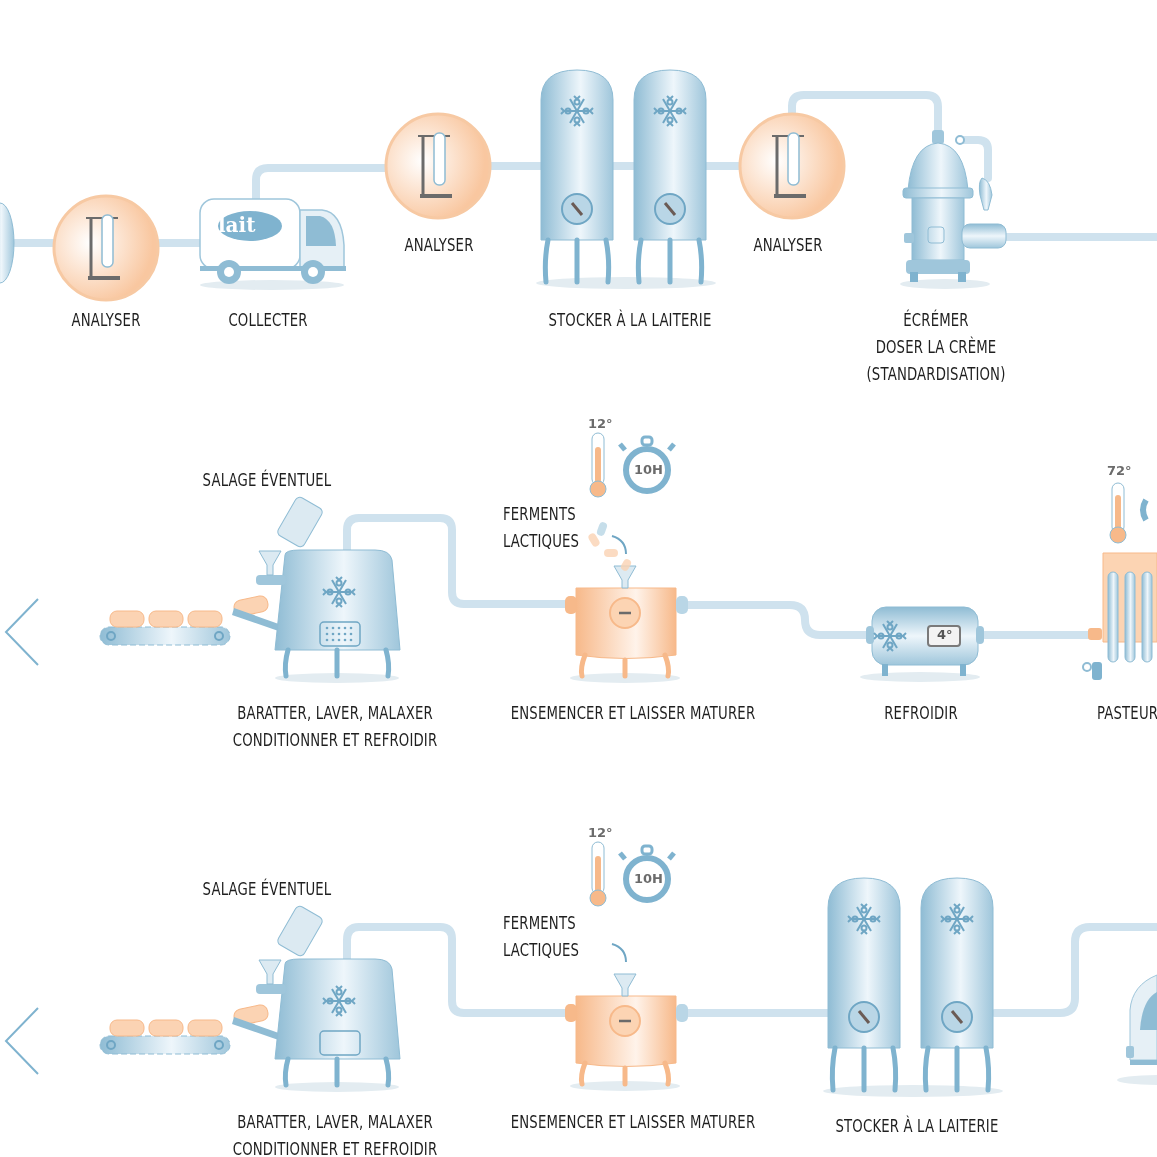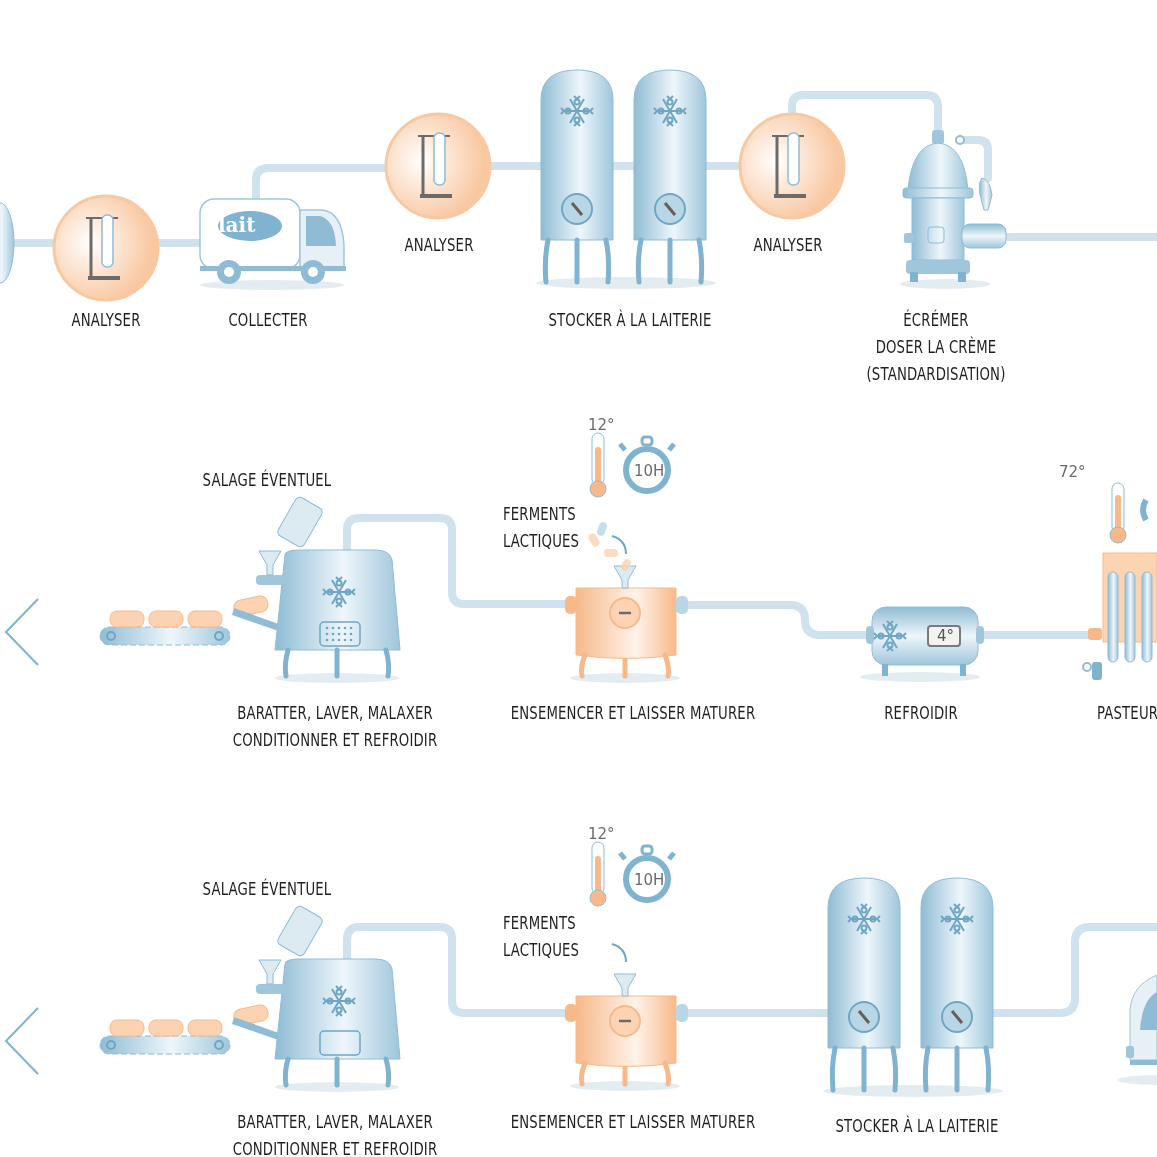--- a/index.html
+++ b/index.html
@@ -1,19 +1,19 @@
 <!DOCTYPE html>
 <html><head>
 <meta charset="utf-8">
 <style>
   html,body{margin:0;padding:0;background:#ffffff;}
   body{width:1157px;height:1157px;position:relative;overflow:hidden;font-family:"DejaVu Sans Condensed","DejaVu Sans",sans-serif;}
   .lbl{position:absolute;color:#1f1f1f;font-family:"DejaVu Sans",sans-serif;font-size:17px;letter-spacing:0.2px;line-height:27px;text-align:center;white-space:nowrap;transform:scaleX(0.78);transform-origin:center top;}
   .lbl-left{text-align:left;transform-origin:left top;}
-  .small-num{position:absolute;font-family:"DejaVu Sans",sans-serif;font-weight:normal;font-size:15px;color:#6b6b6b;text-align:right;}
+  .small-num{position:absolute;font-family:"DejaVu Sans",sans-serif;font-weight:bold;font-size:13px;color:#6b6b6b;text-align:right;}
   svg{position:absolute;left:0;top:0;}
   .nav-arrow{position:absolute;cursor:pointer;}
 </style>
 </head>
 <body>
 
 <svg width="1157" height="1157" viewBox="0 0 1157 1157">
   <defs>
     <linearGradient id="steel" x1="0" x2="1" y1="0" y2="0">
       <stop offset="0" stop-color="#8fbcd4"></stop>
@@ -353,21 +353,21 @@
 <div class="lbl" style="left:185px;top:467px;width:160px;">SALAGE ÉVENTUEL</div>
 <div class="lbl" style="left:195px;top:700px;width:280px;">BARATTER, LAVER, MALAXER</div>
 <div class="lbl" style="left:195px;top:727px;width:280px;">CONDITIONNER ET REFROIDIR</div>
 <div class="small-num" style="left:588px;top:416px;">12°</div>
 <div class="small-num" style="left:634px;top:462px;">10H</div>
 <div class="lbl lbl-left" style="left:503px;top:501px;width:100px;">FERMENTS</div>
 <div class="lbl lbl-left" style="left:503px;top:528px;width:100px;">LACTIQUES</div>
 <div class="lbl" style="left:473px;top:700px;width:320px;">ENSEMENCER ET LAISSER MATURER</div>
 <div class="lbl" style="left:861px;top:700px;width:120px;">REFROIDIR</div>
 <div class="small-num" style="left:937px;top:627px;color:#555;">4°</div>
-<div class="small-num" style="left:1059px;top:463px;">72°</div>
+<div class="small-num" style="left:1107px;top:463px;">72°</div>
 <div class="lbl lbl-left" style="left:1097px;top:700px;width:120px;">PASTEUR</div>
 
 <div class="lbl" style="left:185px;top:876px;width:160px;">SALAGE ÉVENTUEL</div>
 <div class="lbl" style="left:195px;top:1109px;width:280px;">BARATTER, LAVER, MALAXER</div>
 <div class="lbl" style="left:195px;top:1136px;width:280px;">CONDITIONNER ET REFROIDIR</div>
 <div class="small-num" style="left:588px;top:825px;">12°</div>
 <div class="small-num" style="left:634px;top:871px;">10H</div>
 <div class="lbl lbl-left" style="left:503px;top:910px;width:100px;">FERMENTS</div>
 <div class="lbl lbl-left" style="left:503px;top:937px;width:100px;">LACTIQUES</div>
 <div class="lbl" style="left:473px;top:1109px;width:320px;">ENSEMENCER ET LAISSER MATURER</div>

